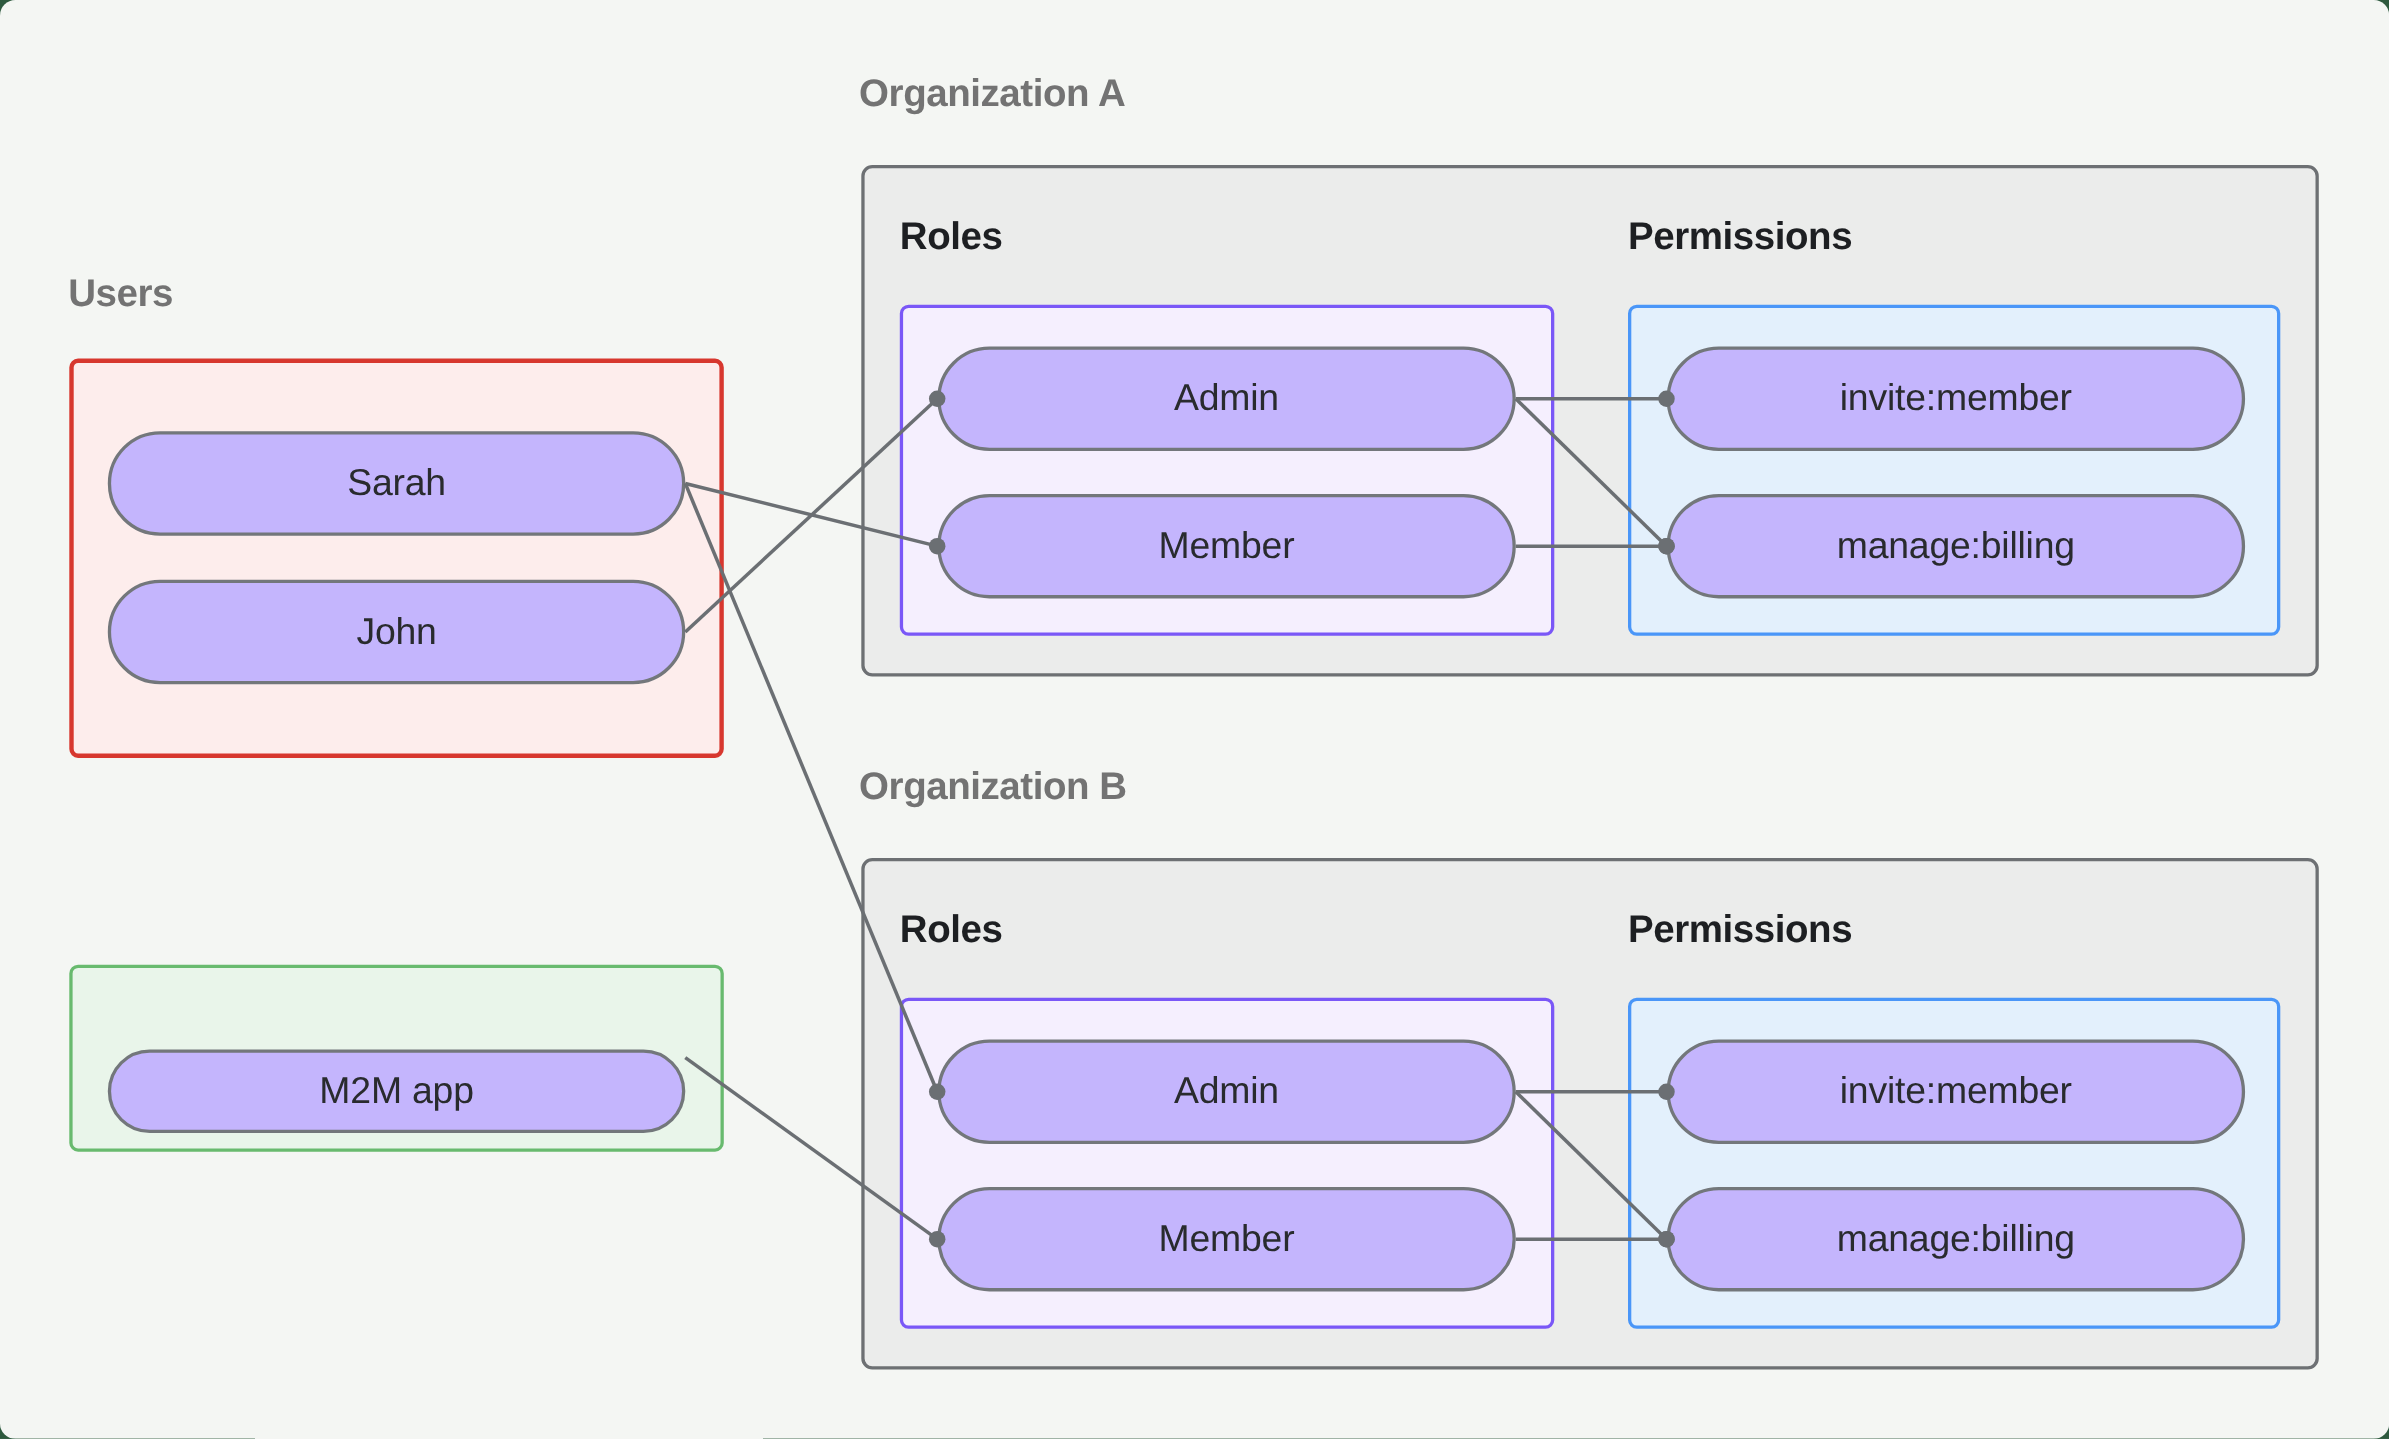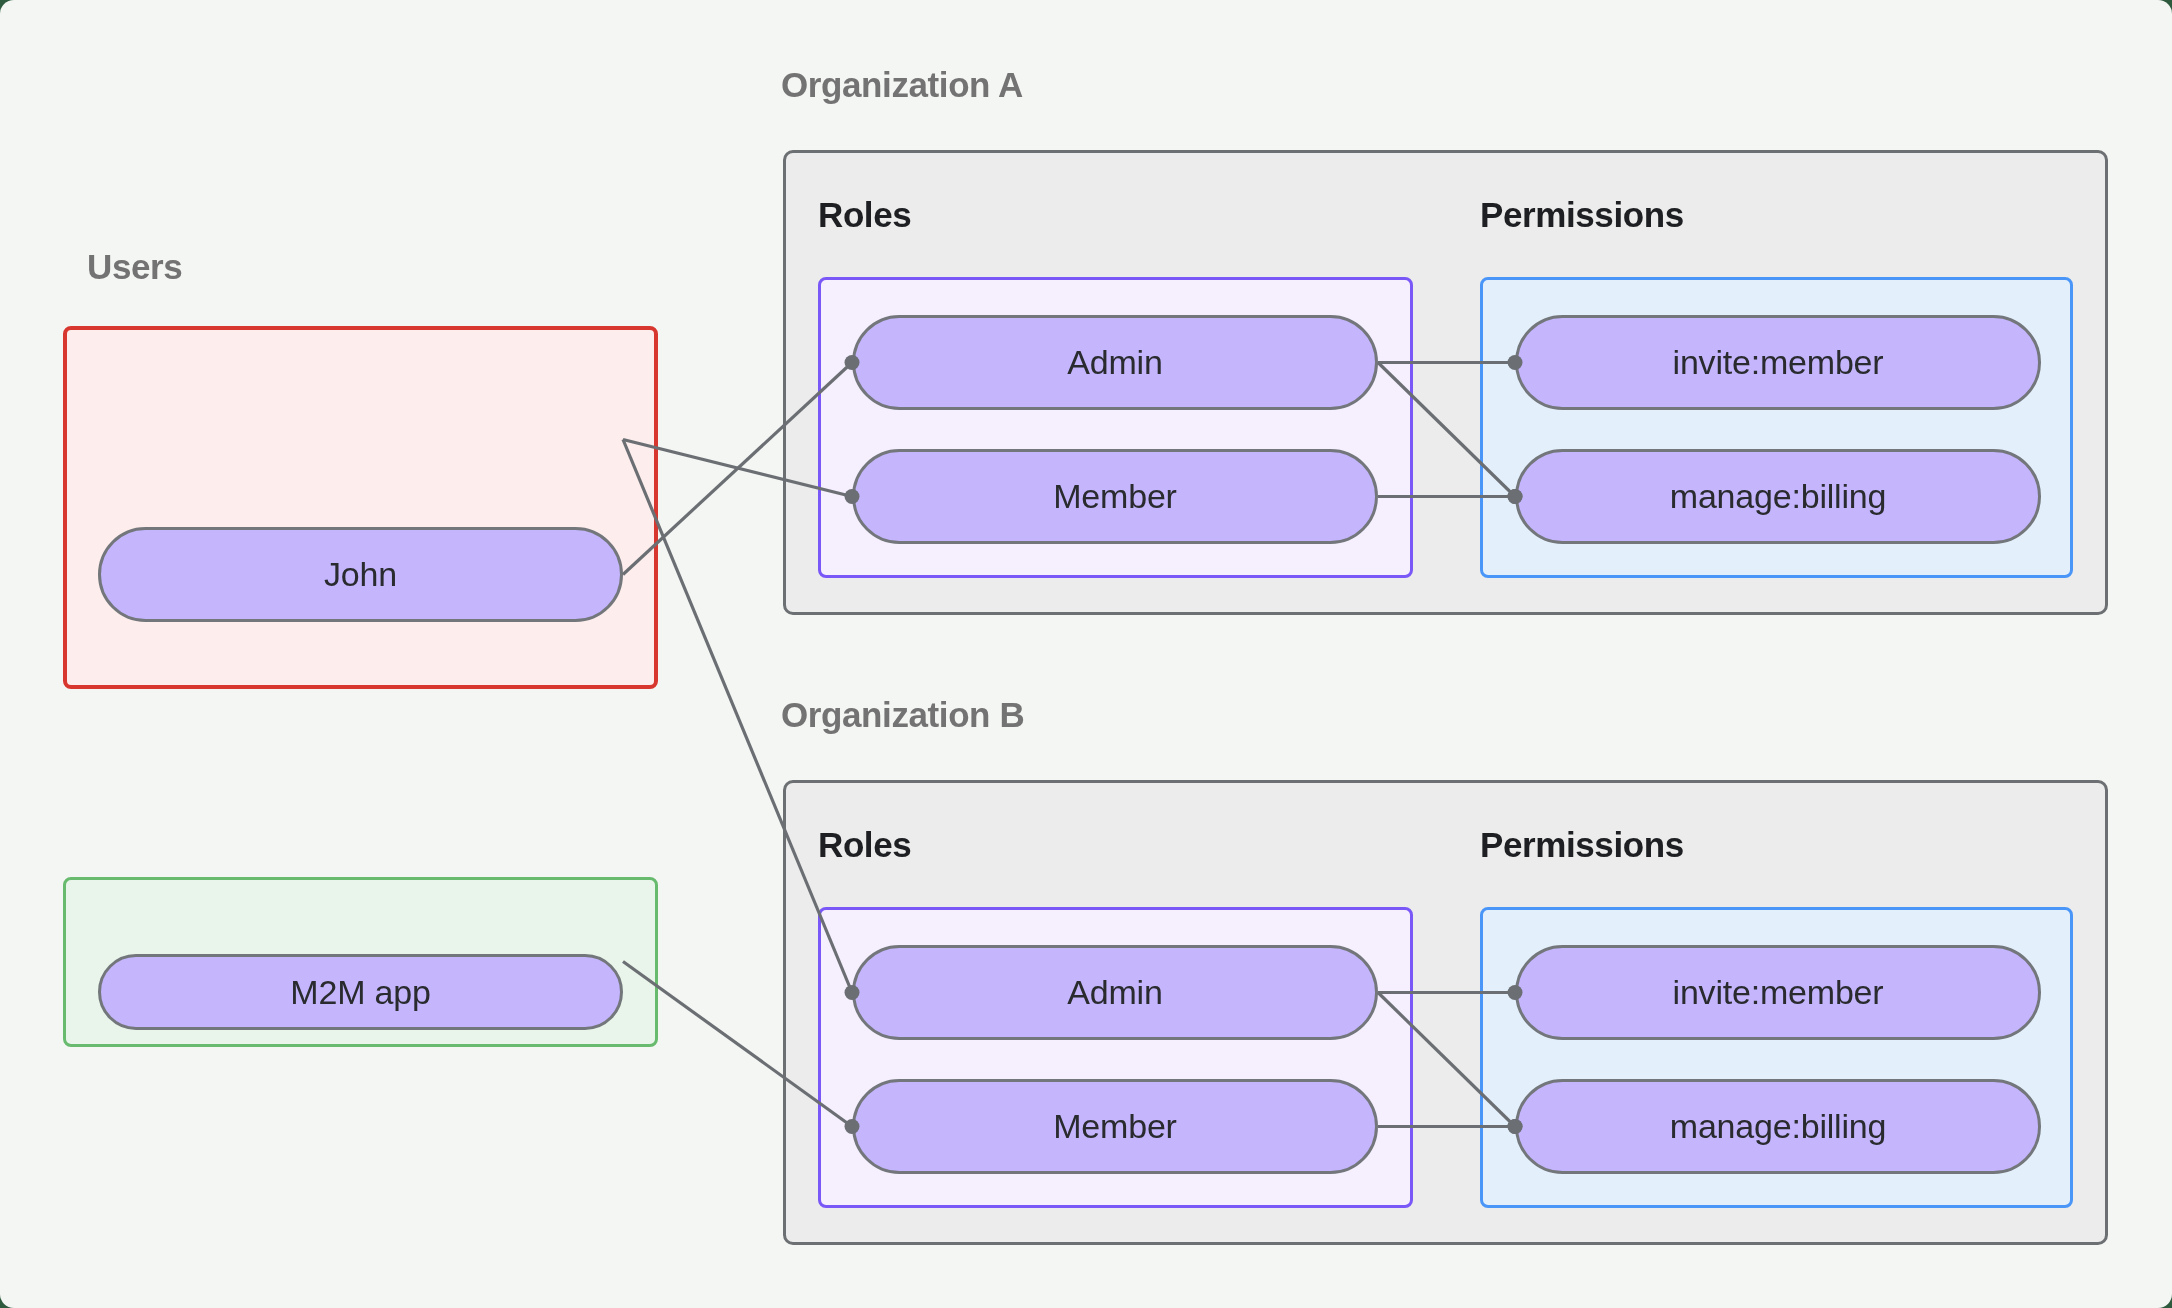--- a/index.html
+++ b/index.html
@@ -28,22 +28,25 @@
     font-size:34px;font-weight:400;color:#292b2e;letter-spacing:-0.2px;
     white-space:nowrap;
   }
   #edges{position:absolute;left:0;top:0;z-index:5;pointer-events:none;}
 </style>
 </head>
 <body>
 
 <div id="canvas">
 
-  <div class="abs group-label" style="left:62px;top:246px;margin-left:25px;">Users</div>
+  <div class="abs group-label" style="left:62px;top:246px;">Users</div>
   <div class="abs users-box" style="left:63px;top:326px;width:595px;height:363px;"></div>
+  <div class="abs pill" style="left:98px;top:392px;width:525px;height:95px;">
+    <span>Sarah</span>
+  </div>
   <div class="abs pill" style="left:98px;top:527px;width:525px;height:95px;text-align:right;">
     <span>John</span>
   </div>
 
   <div class="abs m2m-box" style="left:63px;top:877px;width:595px;height:170px;"></div>
   <div class="abs pill" style="left:98px;top:914px;width:525px;height:76px;margin-top:40px;">
     <span>M2M app</span>
   </div>
 
   <div class="abs group-label" style="left:781px;top:64px;">Organization A</div>

